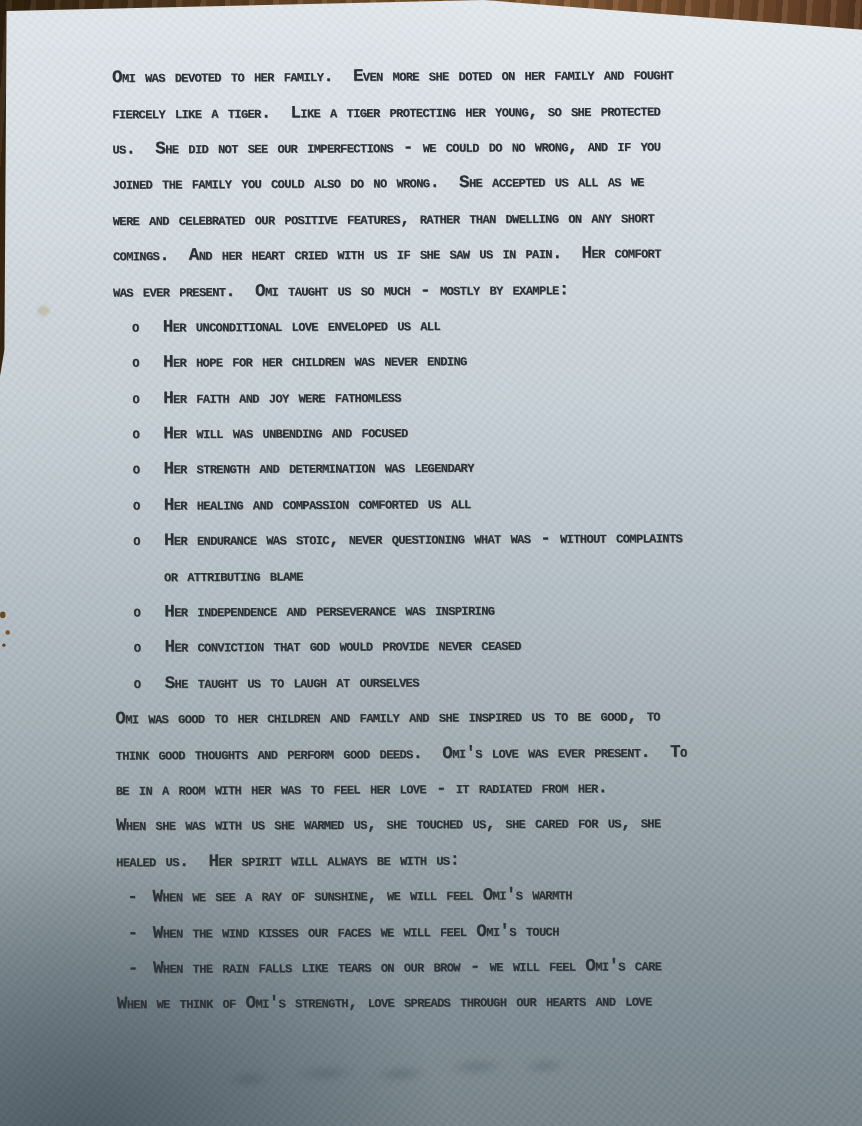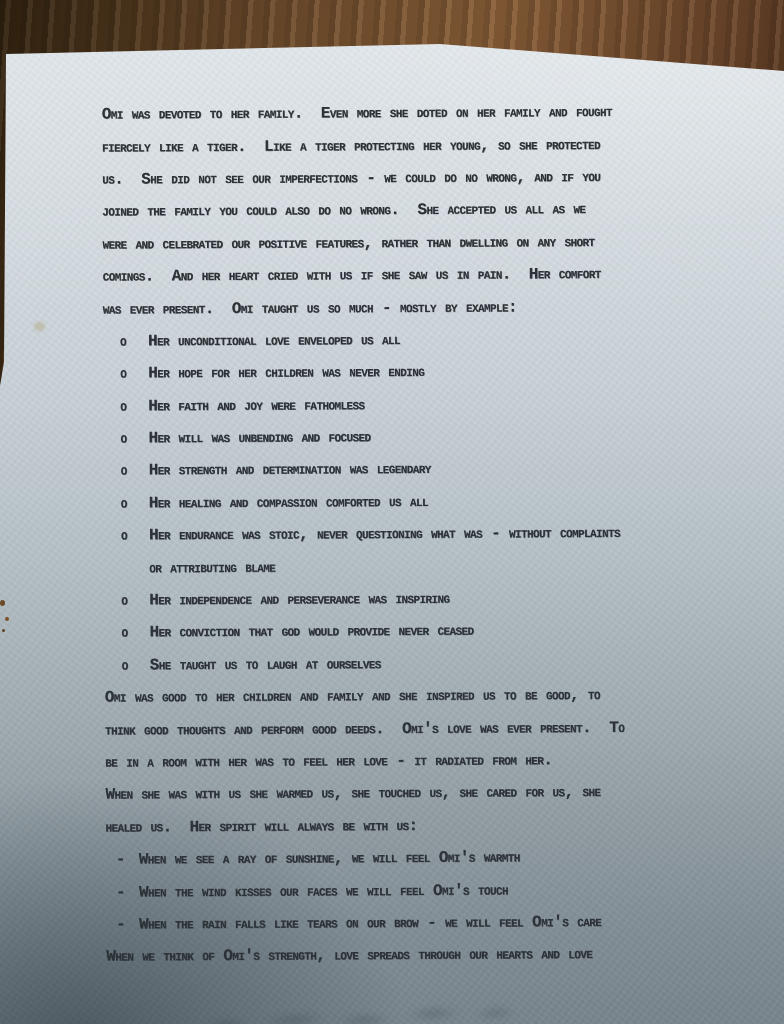--- a/index.html
+++ b/index.html
@@ -26,21 +26,20 @@
     clip-path: polygon(6px 10px, 440px 0px, 784px 27px,
                        784px 1024px, 0px 1024px, 0px 342px, 4px 318px);
     background:
       radial-gradient(ellipse 70% 45% at 10% 102%, rgba(18,32,40,0.42), rgba(18,32,40,0) 60%),
       radial-gradient(ellipse 80% 40% at 85% -5%, rgba(255,255,255,0.20), rgba(255,255,255,0) 60%),
       repeating-linear-gradient(37deg, rgba(255,255,255,0.02) 0 2px, rgba(20,30,35,0.02) 2px 5px),
       repeating-linear-gradient(128deg, rgba(255,255,255,0.02) 0 3px, rgba(20,30,35,0.015) 3px 6px),
       linear-gradient(180deg, #e2e8ec 0%, #d8dfe4 16%, #c8d1d7 36%,
         #b4bfc5 54%, #a0acb2 69%, #8e9aa0 81%, #808c93 92%, #78848b 100%);
     filter: drop-shadow(2px -2px 3px rgba(15,8,3,0.6));
-    margin-top: 44px;
   }
 
   
   .text-block {
     position: absolute;
     left: 104px; top: 53px;
     width: 614px;
     transform: rotate(-0.3deg);
     color: #2c3237;
     font-size: 16px;

